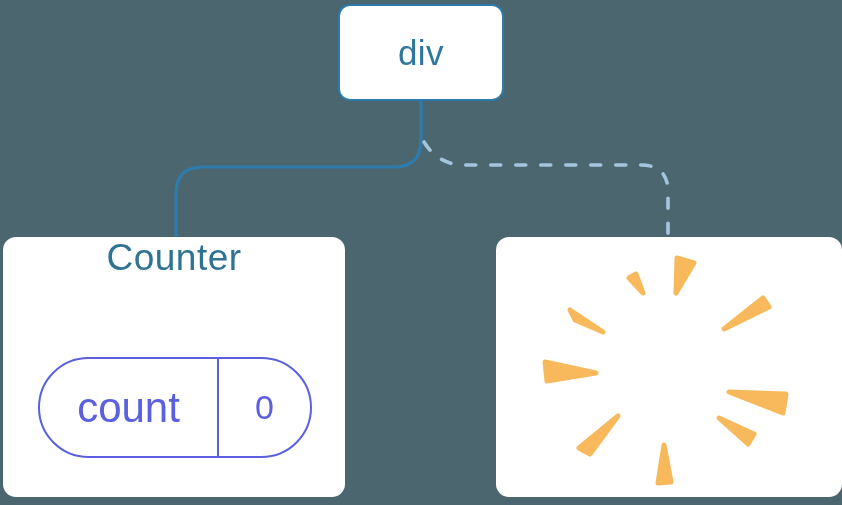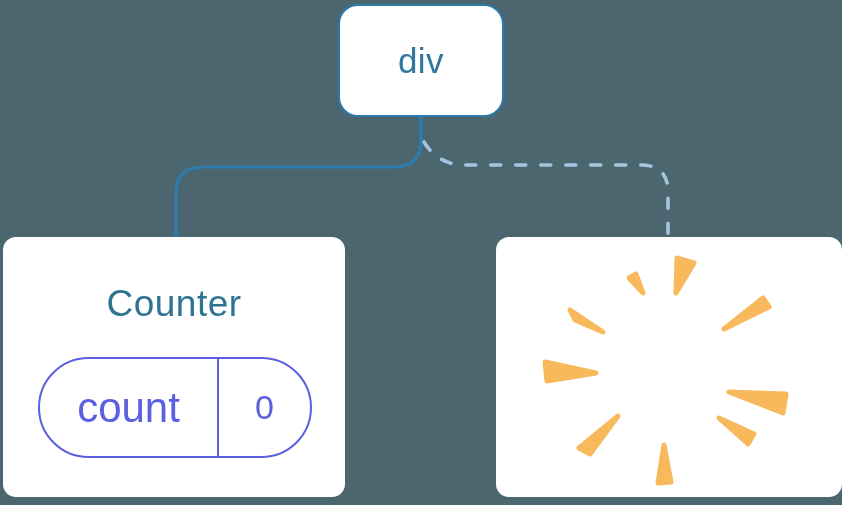--- a/index.html
+++ b/index.html
@@ -26,24 +26,24 @@
   }
   .edges {
     position: absolute;
     left: 0; top: 0;
     width: 842px; height: 505px;
     pointer-events: none;
   }
   .node-root {
     position: absolute;
     left: 338px; top: 4px;
-    width: 166px; height: 113px;
+    width: 166px; height: 97px;
     background: var(--card-bg);
     border: 2.5px solid var(--node-border);
-    border-radius: 20px;
+    border-radius: 12px;
     display: flex; align-items: center; justify-content: center;
   }
   .node-root-label {
     color: var(--node-text);
     font-size: 35px;
     font-weight: 500;
     letter-spacing: 0.5px;
   }
   .card {
     position: absolute;
@@ -51,21 +51,20 @@
     height: 260px;
     background: var(--card-bg);
     border-radius: 13px;
   }
   .card-counter {
     left: 3px;
     width: 342px;
     display: flex; flex-direction: column; align-items: center;
   }
   .card-counter-title {
-    margin-top: 46px;
     color: var(--component-title);
     font-size: 37px;
     font-weight: 500;
     letter-spacing: 0.5px;
   }
   .state-pill {
     position: absolute;
     left: 35px; top: 120px;
     width: 274px; height: 101px;
     border: 2px solid var(--state-accent);

